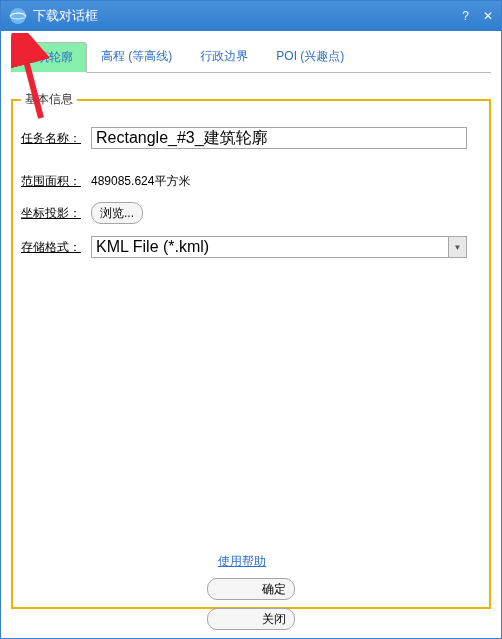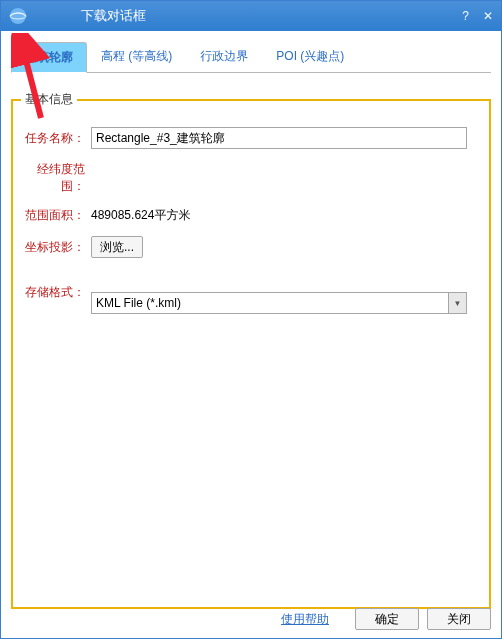--- a/index.html
+++ b/index.html
@@ -1,40 +1,40 @@
 <!DOCTYPE html>
 <html><head>
 <meta charset="utf-8">
 <style>
   * { box-sizing: border-box; margin: 0; padding: 0; font-family: "Microsoft YaHei", "SimSun", sans-serif; font-size: 12px; }
   body { background: #fff; width: 502px; height: 639px; overflow: hidden; border: 1px solid #3a7ecf; position: relative; }
-  .titlebar { height: 30px; background: linear-gradient(#4a90d9, #2f7ed0); color: #fff; display: flex; align-items: center; padding: 0 8px; gap: 48px; }
+  .titlebar { height: 30px; background: linear-gradient(#4a90d9, #2f7ed0); color: #fff; display: flex; align-items: center; padding: 0 8px; }
   .titlebar .logo { width: 18px; height: 18px; margin-right: 6px; position: relative; }
   .titlebar .logo svg { display: block; }
   .titlebar .title { flex: 1; font-size: 13px; }
   .titlebar .btns { display: flex; gap: 14px; font-size: 15px; line-height: 1; }
   .titlebar .btns span { cursor: pointer; opacity: .95; }
   .tabs { display: flex; border-bottom: 1px solid #b9b9b9; margin: 10px 10px 0 10px; align-items: flex-end; position: relative; z-index: 2; }
   .tab { padding: 6px 13px 6px; color: #2d6fc5; border: 1px solid transparent; cursor: pointer; font-size: 12.5px; white-space: nowrap; }
-  .tab.active { border: 1px solid #b9b9b9; border-bottom: 1px solid #fff; margin-bottom: -1px; border-radius: 3px 3px 0 0; background: #7dd3fc; font-weight: bold; }
+  .tab.active { border: 1px solid #b9b9b9; border-bottom: 1px solid #fff; margin-bottom: -1px; border-radius: 3px 3px 0 0; background: #86efac; }
   .content { padding: 10px 10px 0 10px; position: relative; }
   fieldset { border: 2px solid #eab308; padding: 14px 22px 10px 8px; position: relative; margin-top: 8px; height: 518px; }
   fieldset legend { padding: 0 4px; color: #333; font-size: 12px; }
   .row { display: flex; align-items: center; margin: 5px 0 12px 0; gap: 6px; }
-  .lbl { width: 64px; text-align: right; color: #b91c1c; flex-shrink: 0; }
-  input[type=text], .txtinput { height: 22px; border: 1px solid #a6a6a6; padding: 0 4px; font-size: 12px; background: #fff; }
+  .lbl { width: 64px; color: #000000; flex-shrink: 0; text-decoration: underline; }
+  input[type=text], .txtinput { height: 22px; border: 1px solid #a6a6a6; padding: 0 4px; font-size: 16px; background: #fff; }
   .txt-long { flex: 1; }
   .txt-readonly { border: none; background: transparent; height: auto; padding: 0; }
-  .select-wrap { position: relative; flex: 1; margin-top: 22px; }
+  .select-wrap { position: relative; flex: 1; }
   .select-wrap .txtinput { width: 100%; padding-right: 20px; }
   .select-wrap .arrow { position: absolute; right: 1px; top: 1px; bottom: 1px; width: 18px; display: flex; align-items: center; justify-content: center; background: #e8e8e8; border-left: 1px solid #a6a6a6; font-size: 8px; color: #555; }
-  .btn { height: 22px; border: 1px solid #a6a6a6; background: #f5f5f5; padding: 0 8px; cursor: pointer; font-size: 12px; display: inline-flex; align-items: center; border-radius: 2px; }
-  .footer { position: absolute; bottom: 8px; left: 0; right: 0; display: flex; justify-content: flex-end; align-items: center; padding: 0 10px; gap: 8px; }
+  .btn { height: 22px; border: 1px solid #a6a6a6; background: #f5f5f5; padding: 0 8px; cursor: pointer; font-size: 12px; display: inline-flex; align-items: center; border-radius: 10px; }
+  .footer { position: absolute; bottom: 8px; left: 0; right: 0; display: flex; justify-content: flex-end; align-items: center; padding: 0 10px; gap: 8px; flex-direction: column; }
   .footer .help { color: #2d6fc5; text-decoration: underline; margin-right: 18px; cursor: pointer; }
-  .footer .btn { width: 64px; justify-content: center; }
+  .footer .btn { width: 88px; justify-content: flex-end; }
   
   .red-arrow { position: absolute; left: 10px; top: 32px; z-index: 5; pointer-events: none; }
 </style>
 </head>
 <body>
 
 <div class="titlebar">
   <span class="logo">
     <svg width="18" height="18" viewBox="0 0 18 18">
       <circle cx="9" cy="9" r="8" fill="#6fb6f2"></circle>
@@ -68,21 +68,20 @@
 <div class="content">
   <fieldset>
     <legend>基本信息</legend>
 
     <div class="row">
       <span class="lbl">任务名称：</span>
       <input type="text" class="txtinput txt-long" value="Rectangle_#3_建筑轮廓" style="">
     </div>
 
     <div class="row">
-      <span class="lbl">经纬度范围：</span>
     </div>
 
     <div class="row">
       <span class="lbl">范围面积：</span>
       <span class="txt-readonly">489085.624平方米</span>
     </div>
 
     <div class="row">
       <span class="lbl">坐标投影：</span>
       <button class="btn">

